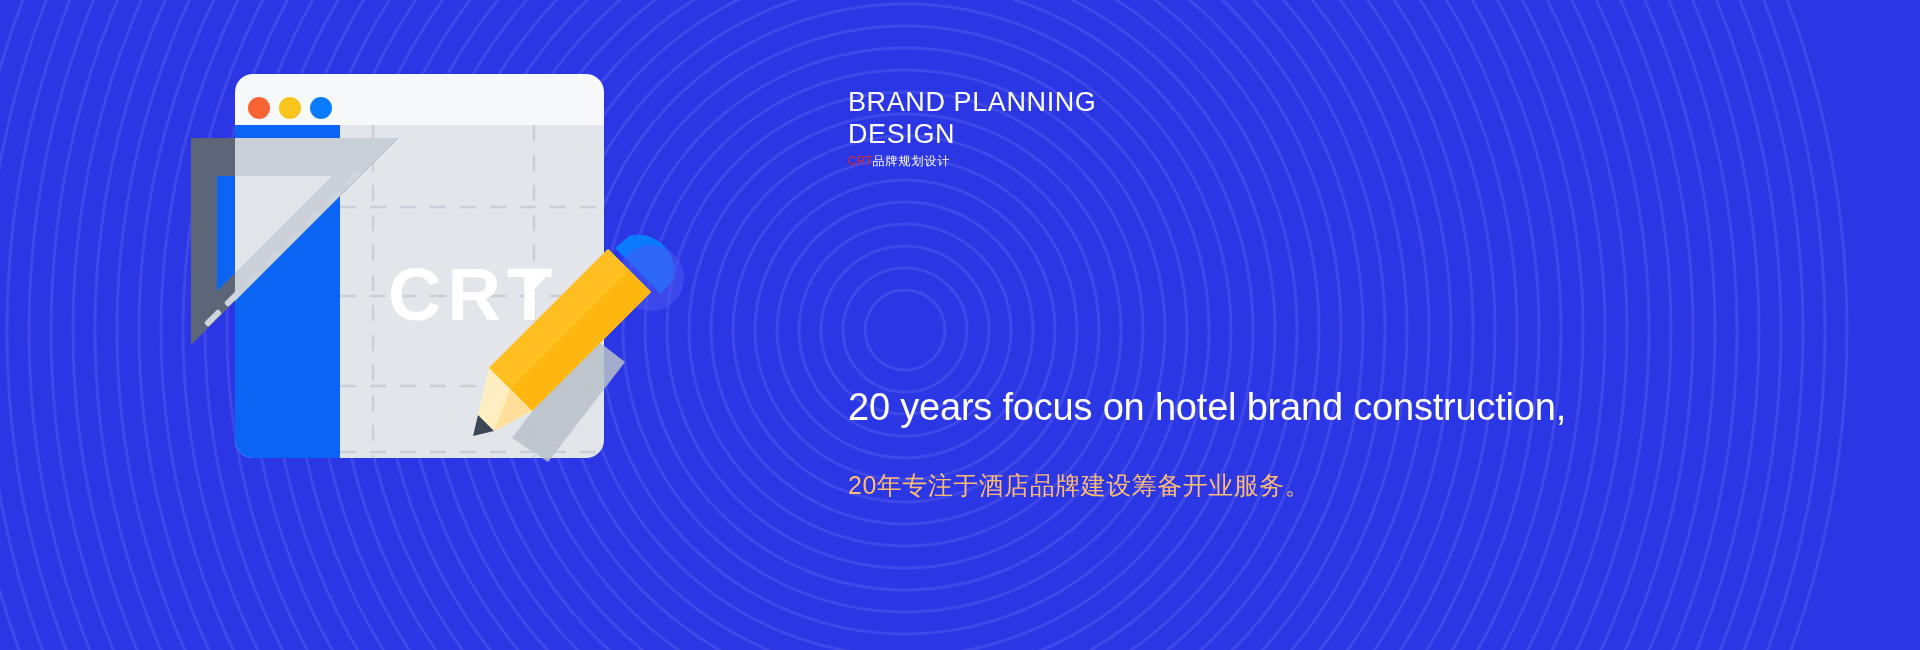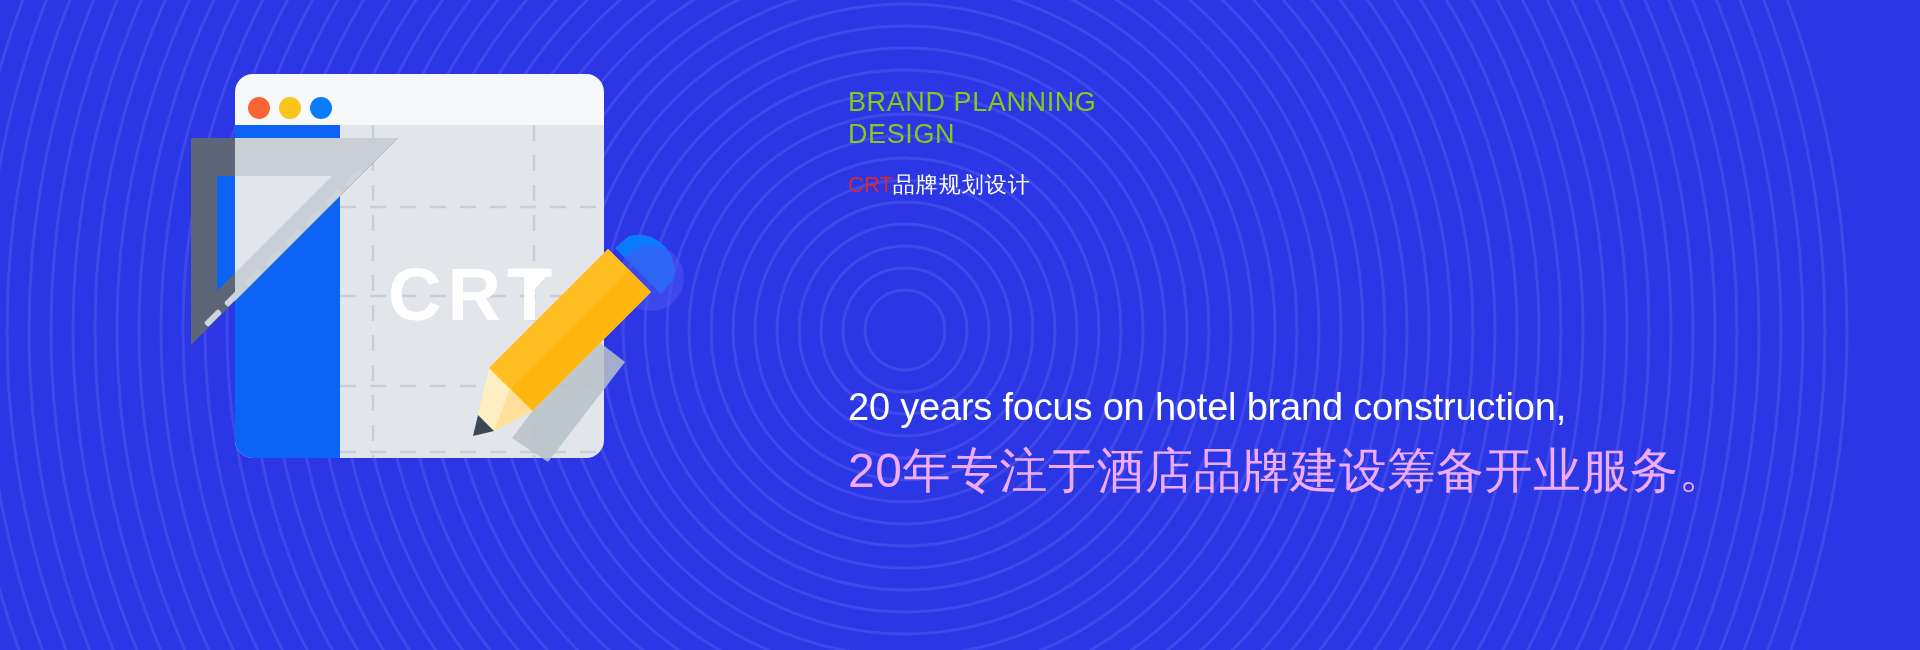--- a/index.html
+++ b/index.html
@@ -46,30 +46,30 @@
     height: 650px;
   }
 
   .eyebrow {
     position: absolute;
     left: 0;
     top: 86px;
     width: 460px;
   }
   .eyebrow-line {
-    color: #84cc16;
+    color: #ffffff;
     font-size: 27px;
     line-height: 32px;
     letter-spacing: 0.6px;
     font-weight: 400;
     white-space: nowrap;
   }
   .eyebrow-cn {
-    margin-top: 24px;
-    font-size: 22px;
+    margin-top: 0;
+    font-size: 12px;
     line-height: 22px;
     color: #ffffff;
     letter-spacing: 1px;
     white-space: nowrap;
   }
   .eyebrow-cn .crt-red {
     color: #d8282e;
     letter-spacing: 0px;
   }
 
@@ -80,23 +80,23 @@
     width: 820px;
   }
   .headline-en {
     color: #ffffff;
     font-size: 38px;
     line-height: 47px;
     font-weight: 400;
     letter-spacing: -0.2px;
   }
   .headline-cn {
-    margin-top: 16px;
-    color: #f0abfc;
-    font-size: 48px;
+    margin-top: 30px;
+    color: #fdba74;
+    font-size: 25px;
     line-height: 48px;
     letter-spacing: 0.5px;
     white-space: nowrap;
   }
 </style>
 </head>
 <body>
 
 <div class="banner">
 

